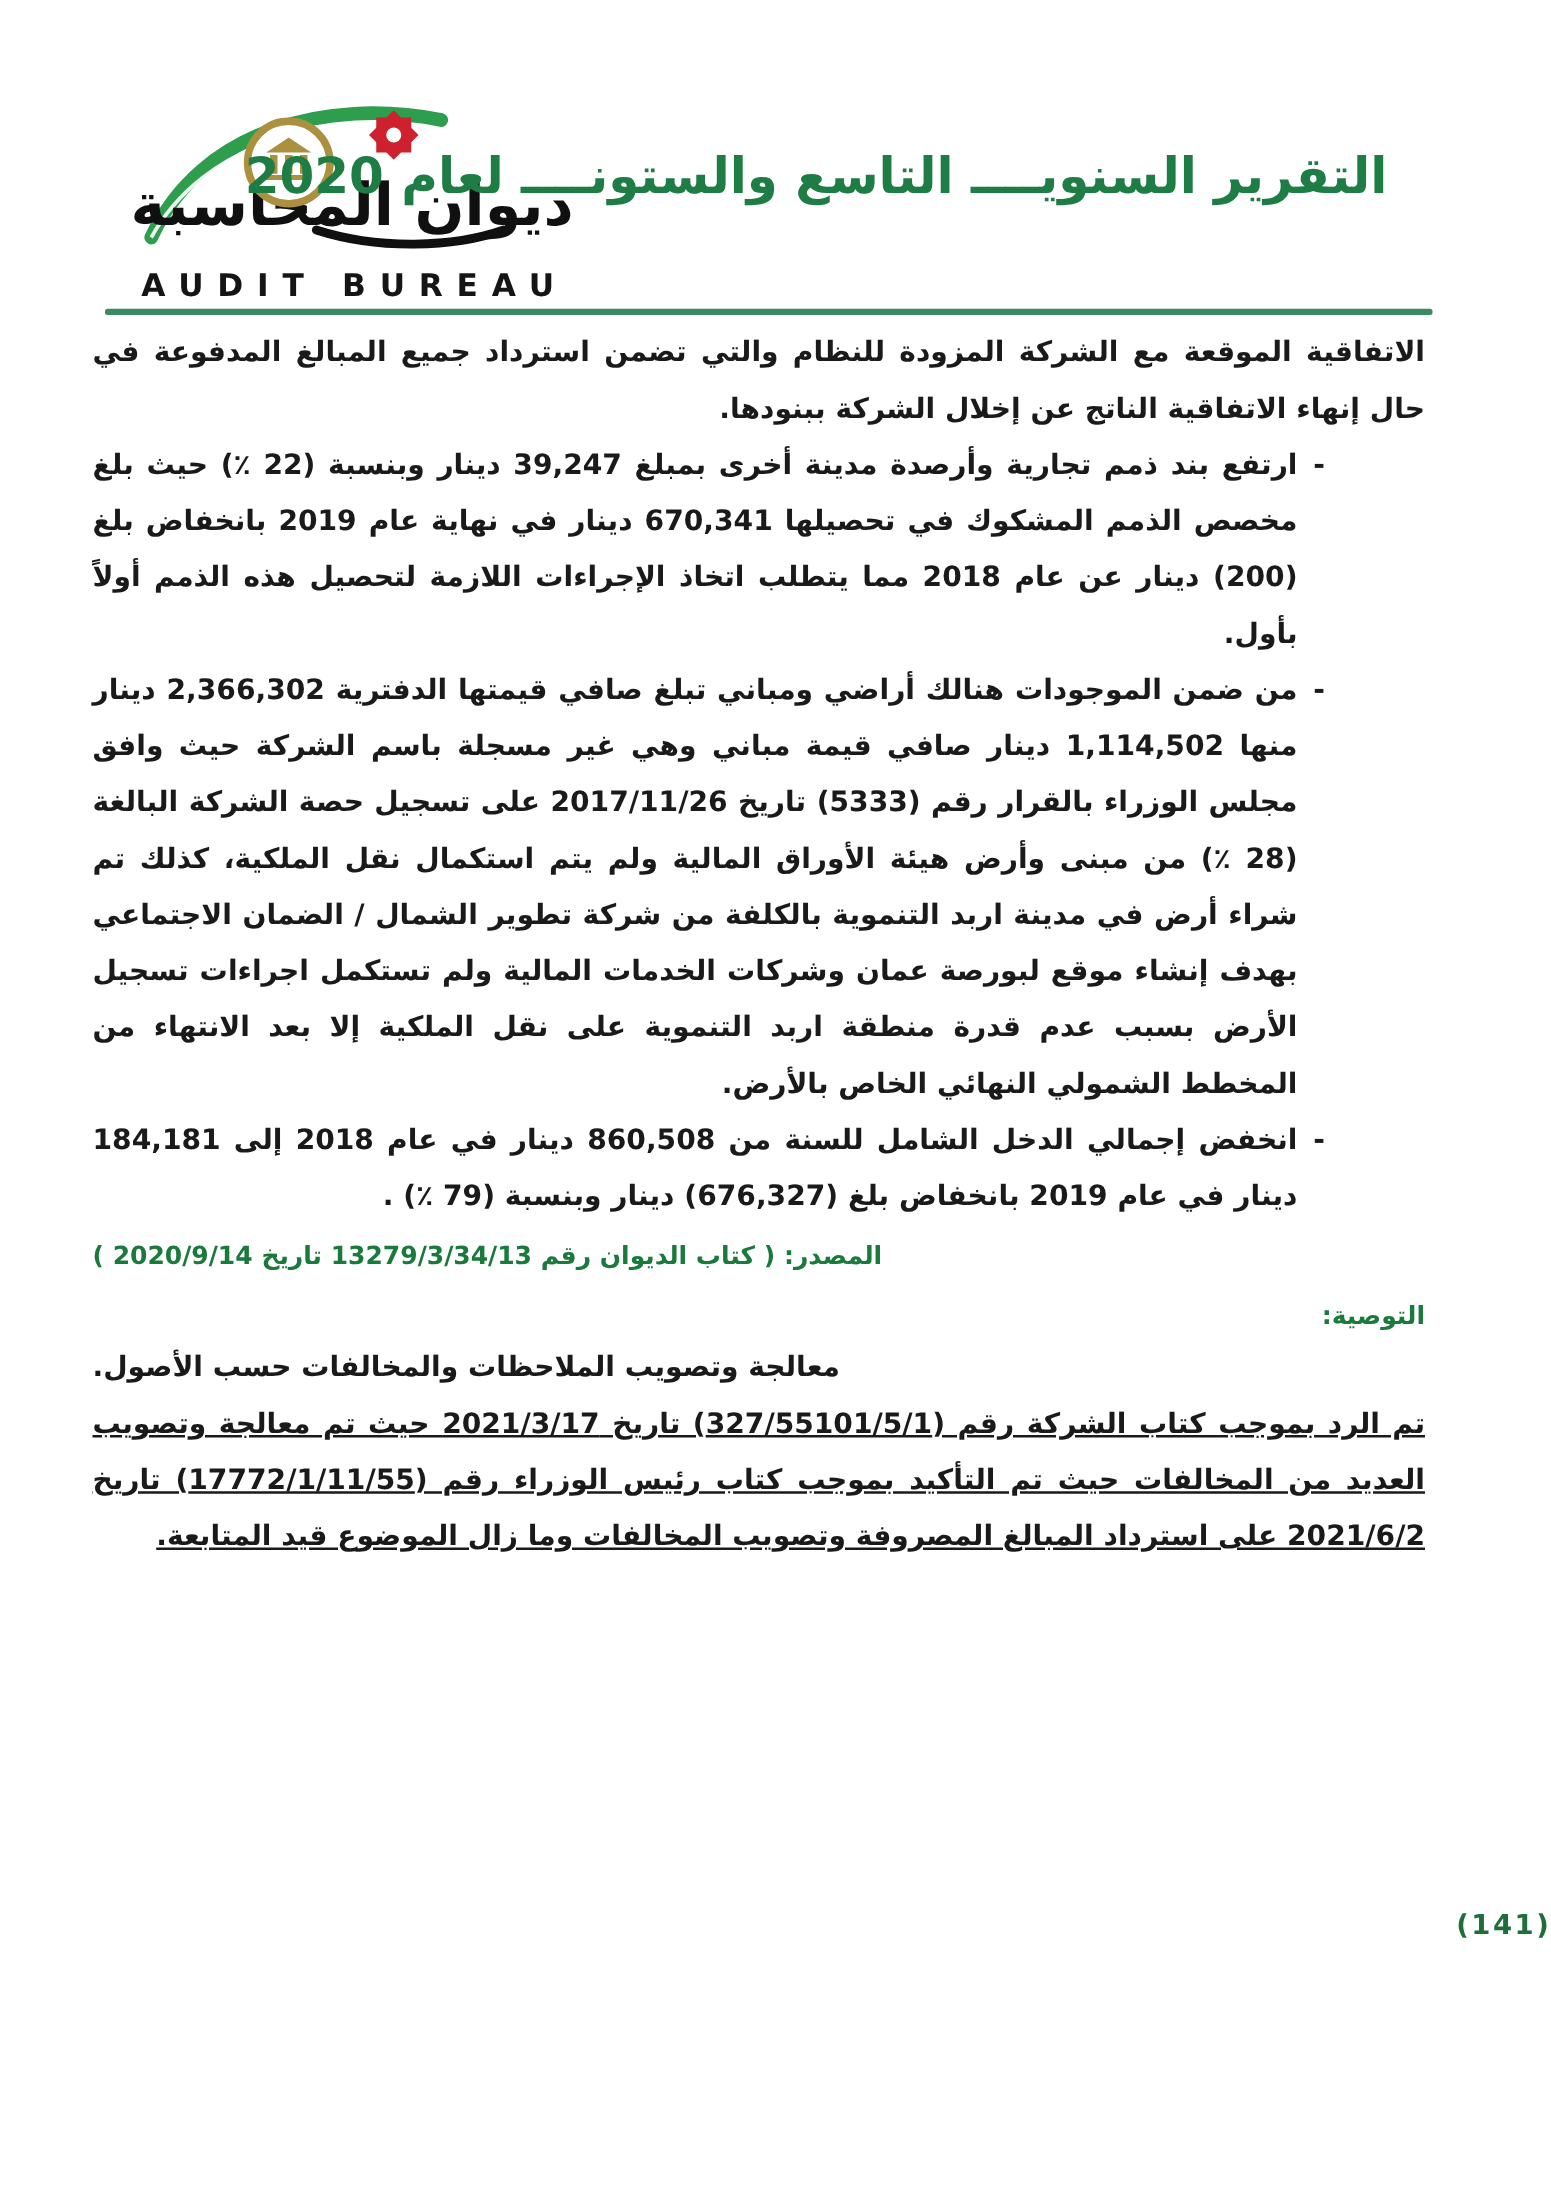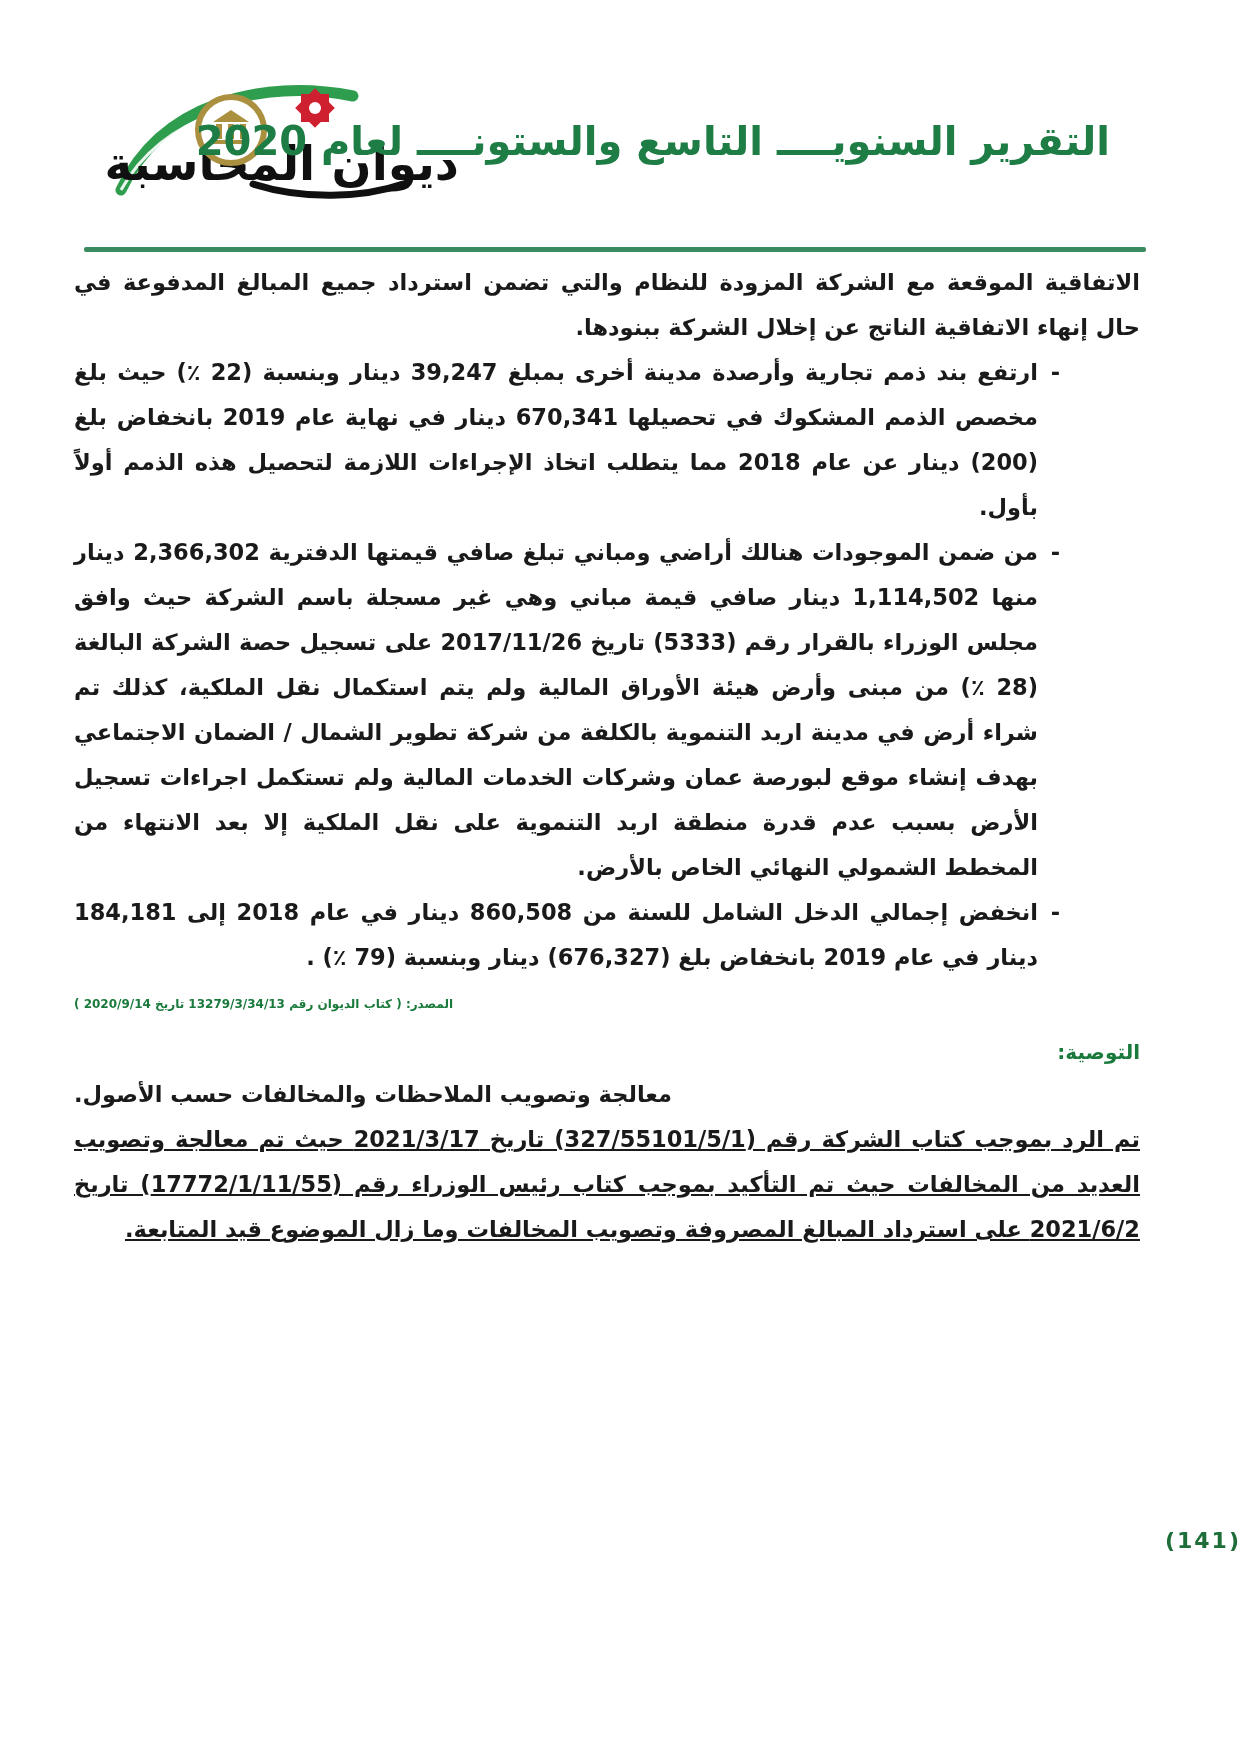--- a/index.html
+++ b/index.html
@@ -49,21 +49,21 @@
     text-align:justify;
   }
   .content p{margin:0;}
   .bullet{display:flex;padding-right:80px;}
   .dash{flex:0 0 22px;text-align:right;}
   .btext{flex:1;text-align:justify;}
   .source-line{
     direction:rtl;
     text-align:left;
     color:#1a7a3c;
-    font-size:12px;
+    font-size:20px;
     font-weight:bold;
     line-height:40px;
     margin-top:4px;
   }
   .sec-label{
     color:#1a7a3c;
     font-size:20px;
     font-weight:bold;
     line-height:40px;
     margin-top:8px;
@@ -116,20 +116,21 @@
           <rect x="9" y="-6" width="6" height="15" fill="#ab9040"></rect>
           <path d="M-18,-8 L0,-20 L18,-8 Z" fill="#ab9040"></path>
         </g>
 
         <g transform="translate(212,56)">
           <rect x="-14" y="-14" width="28" height="28" fill="#cf2030"></rect>
           <rect x="-14" y="-14" width="28" height="28" fill="#cf2030" transform="rotate(45)"></rect>
           <circle r="6" fill="#ffffff"></circle>
         </g>
       </svg>
+      <div class="logo-latin">AUDIT BUREAU</div>
     </div>
 
     <div class="report-title">التقرير السنويــــ التاسع والستونــــ لعام 2020</div>
 
     <div class="header-rule"></div>
   </div>
 
   <div class="content">
 
     <p>الاتفاقية الموقعة مع الشركة المزودة للنظام والتي تضمن استرداد جميع المبالغ المدفوعة في حال إنهاء الاتفاقية الناتج عن إخلال الشركة ببنودها.</p>

